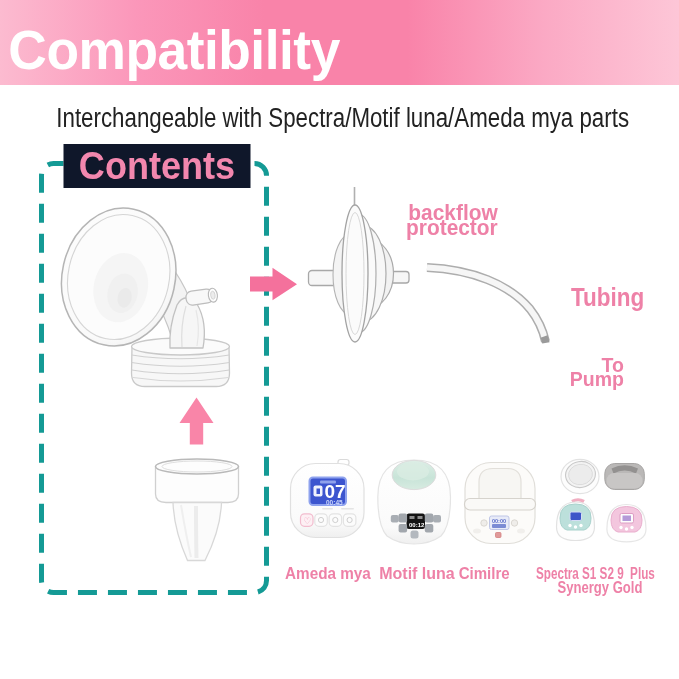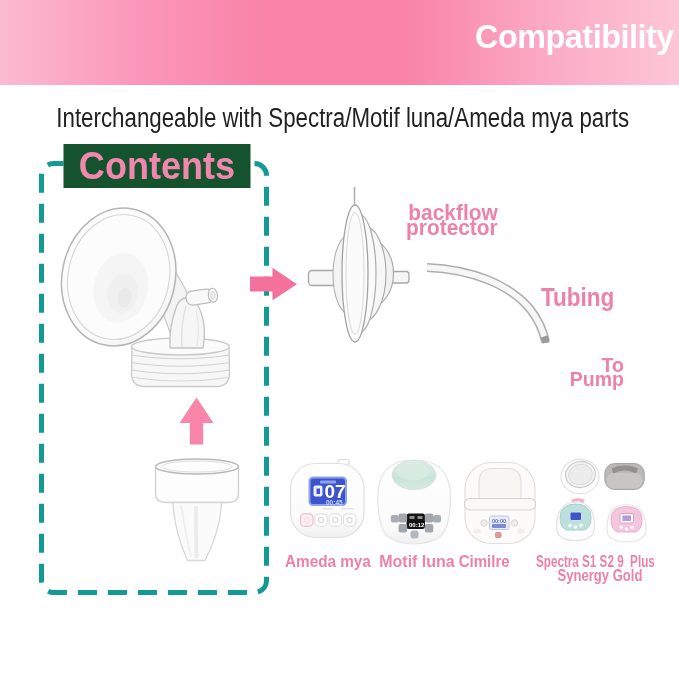--- a/index.html
+++ b/index.html
@@ -1,31 +1,31 @@
 <!DOCTYPE html>
 <html><head>
 <meta charset="utf-8">
 <style>
 html,body{margin:0;padding:0;}
 body{width:679px;height:679px;background:#ffffff;font-family:"Liberation Sans",sans-serif;position:relative;overflow:hidden;}
 .abs{position:absolute;}
 #band{left:0;top:0;width:679px;height:85px;background:linear-gradient(90deg,#fcbbd0 0%,#fb97ba 20%,#f983a9 39%,#f983a9 60%,#fba9c4 80%,#fdc6d7 100%);}
-#title{left:0;top:16.5px;width:679px;text-align:right;color:#ffffff;font-weight:bold;font-size:34px;letter-spacing:-0.5px;}
+#title{left:0;top:16.5px;width:679px;text-align:left;color:#ffffff;font-weight:bold;font-size:56px;letter-spacing:-0.5px;}
 #title span{display:inline-block;transform:scaleX(0.952);transform-origin:center;}
 #subtitle{left:-4px;top:102.5px;width:679px;text-align:center;color:#222222;font-size:27px;}
 #subtitle span{display:inline-block;transform:scaleX(0.826);transform-origin:center;white-space:nowrap;}
-#contents{left:157px;top:144px;transform:translateX(-50%);background:#14532d;padding:0 9px;color:#f287ae;font-weight:bold;font-size:39px;}
+#contents{left:157px;top:144px;transform:translateX(-50%);background:#0f172a;padding:0 9px;color:#f287ae;font-weight:bold;font-size:39px;}
 #contents span{display:inline-block;transform:scaleX(0.925);transform-origin:center;white-space:nowrap;}
 .plabel{color:#ee81a7;font-weight:bold;white-space:nowrap;text-align:right;}
 #lbl-backflow{left:406px;top:204.5px;font-size:22px;line-height:15px;}
 #lbl-backflow span{display:inline-block;transform:scaleX(0.95);transform-origin:left;}
-#lbl-tubing{left:541px;top:283px;font-size:25px;}
+#lbl-tubing{left:571px;top:283px;font-size:25px;}
 #lbl-tubing span{display:inline-block;transform:scaleX(0.90);transform-origin:left;}
 #lbl-topump{left:474px;top:357.5px;width:150px;text-align:right;font-size:19.5px;line-height:14.5px;}
-.devlabel{text-align:center;font-size:16px;line-height:14.2px;}
+.devlabel{text-align:center;font-size:16px;line-height:14.2px;margin-top:12px;}
 .devlabel span{display:inline-block;white-space:nowrap;transform-origin:center;}
 #lbl-ameda span{transform:scaleX(0.955);}
 #lbl-motif span{transform:scaleX(1.0);text-align:center;}
 #lbl-cimilre span{transform:scaleX(0.94);}
 #sp1{transform:scaleX(0.73);}
 #sp2{transform:scaleX(0.815);position:relative;left:5px;}
 #lbl-ameda{left:268px;top:554.5px;width:120px;}
 #lbl-motif{left:357px;top:554.5px;width:120px;}
 #lbl-cimilre{left:414px;top:554.5px;width:140px;}
 #lbl-spectra{left:495px;top:554.5px;width:200px;}

